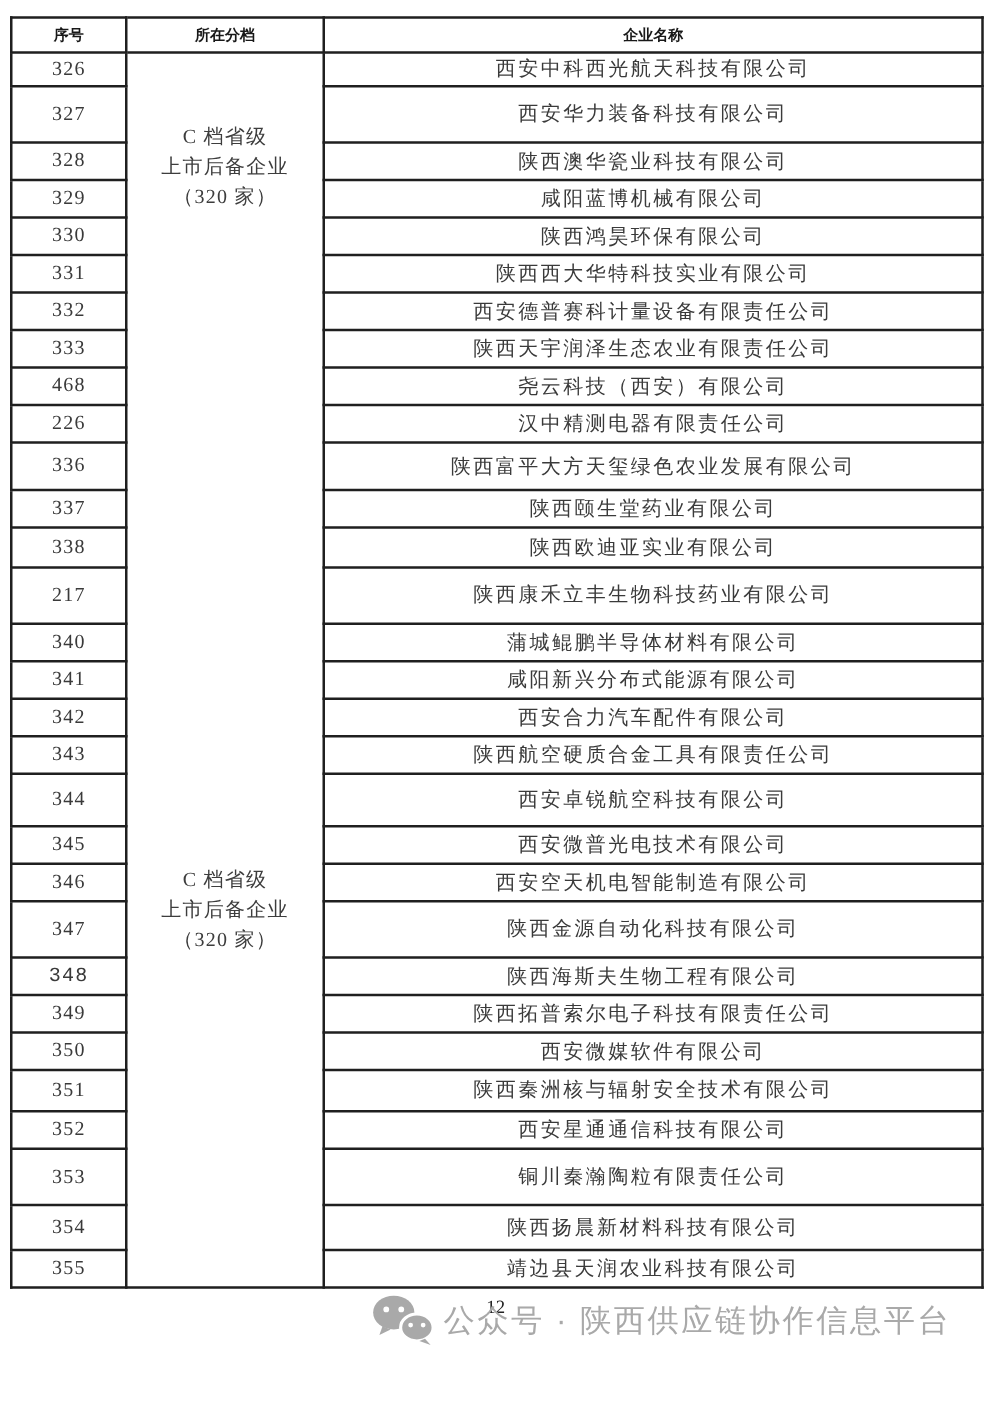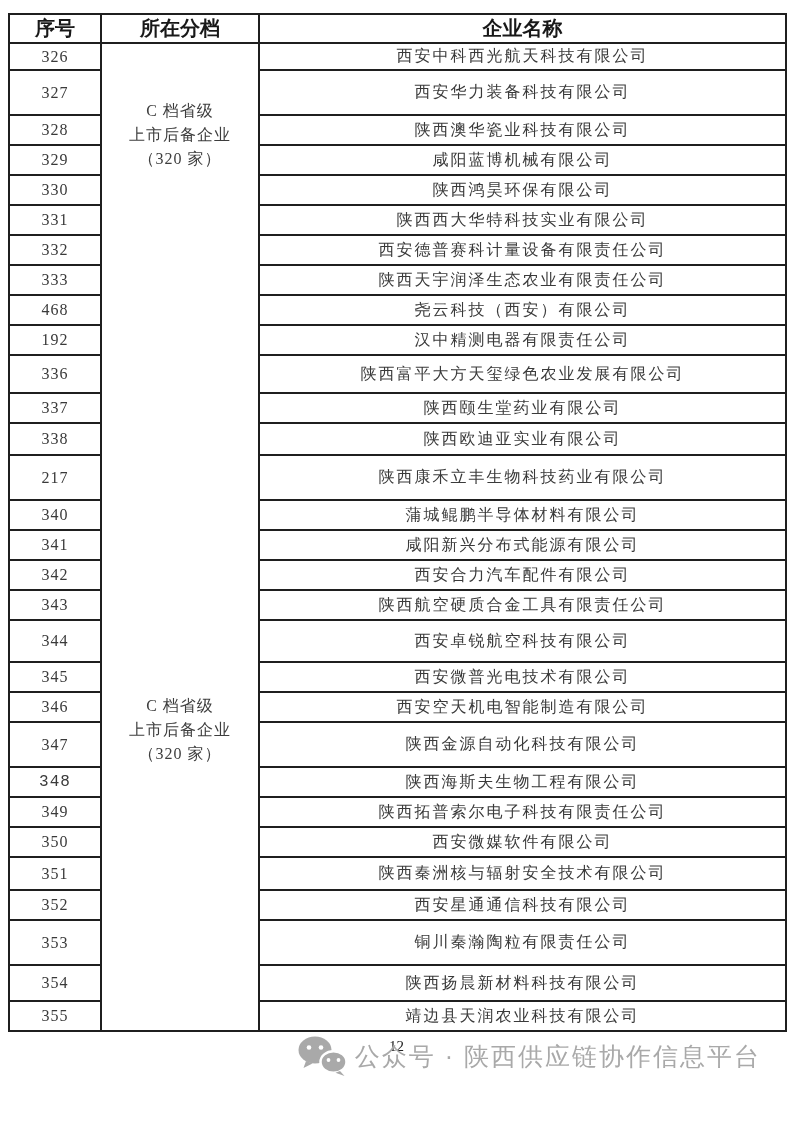--- a/index.html
+++ b/index.html
@@ -33,21 +33,21 @@
     text-align: center;
     vertical-align: middle;
     color: #3a3a3a;
     font-size: 16px;
     overflow: hidden;
   }
   .roster thead th {
     height: 26px;
     font-family: "Liberation Sans", sans-serif;
     font-weight: bold;
-    font-size: 20px;
+    font-size: 12px;
     color: #181818;
     background: #ffffff;
   }
   .col-no { width: 92px; }
   .col-tier { width: 158px; }
   .col-company { width: 527px; }
   .cell-no {
     font-size: 17px;
     letter-spacing: 1px;
     color: #3d3d3d;
@@ -161,21 +161,21 @@
         </tr>
         <tr style="height: 30px;">
           <td class="cell-no">333</td>
           <td class="cell-company">陕西天宇润泽生态农业有限责任公司</td>
         </tr>
         <tr style="height: 30px;">
           <td class="cell-no">468</td>
           <td class="cell-company">尧云科技（西安）有限公司</td>
         </tr>
         <tr style="height: 30px;">
-          <td class="cell-no">192</td>
+          <td class="cell-no">226</td>
           <td class="cell-company">汉中精测电器有限责任公司</td>
         </tr>
         <tr style="height: 38px;">
           <td class="cell-no">336</td>
           <td class="cell-company">陕西富平大方天玺绿色农业发展有限公司</td>
         </tr>
         <tr style="height: 30px;">
           <td class="cell-no">337</td>
           <td class="cell-company">陕西颐生堂药业有限公司</td>
         </tr>

